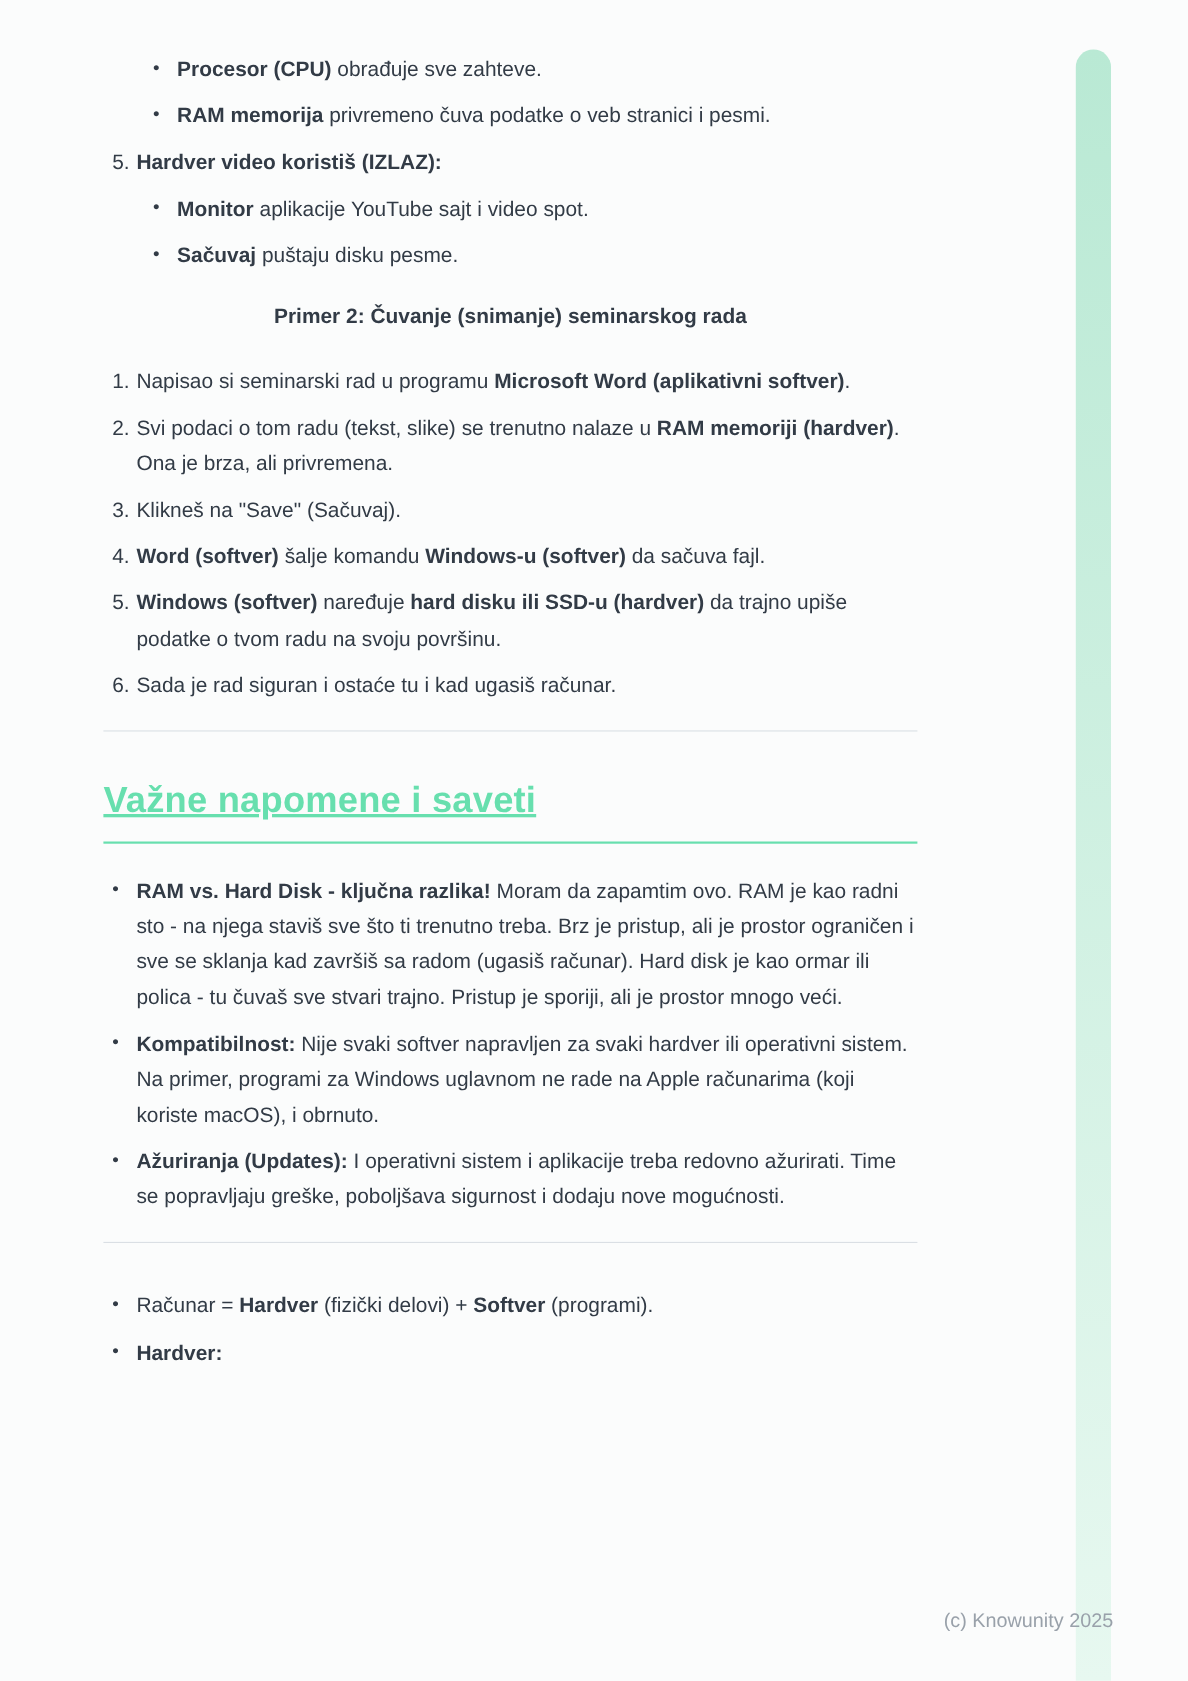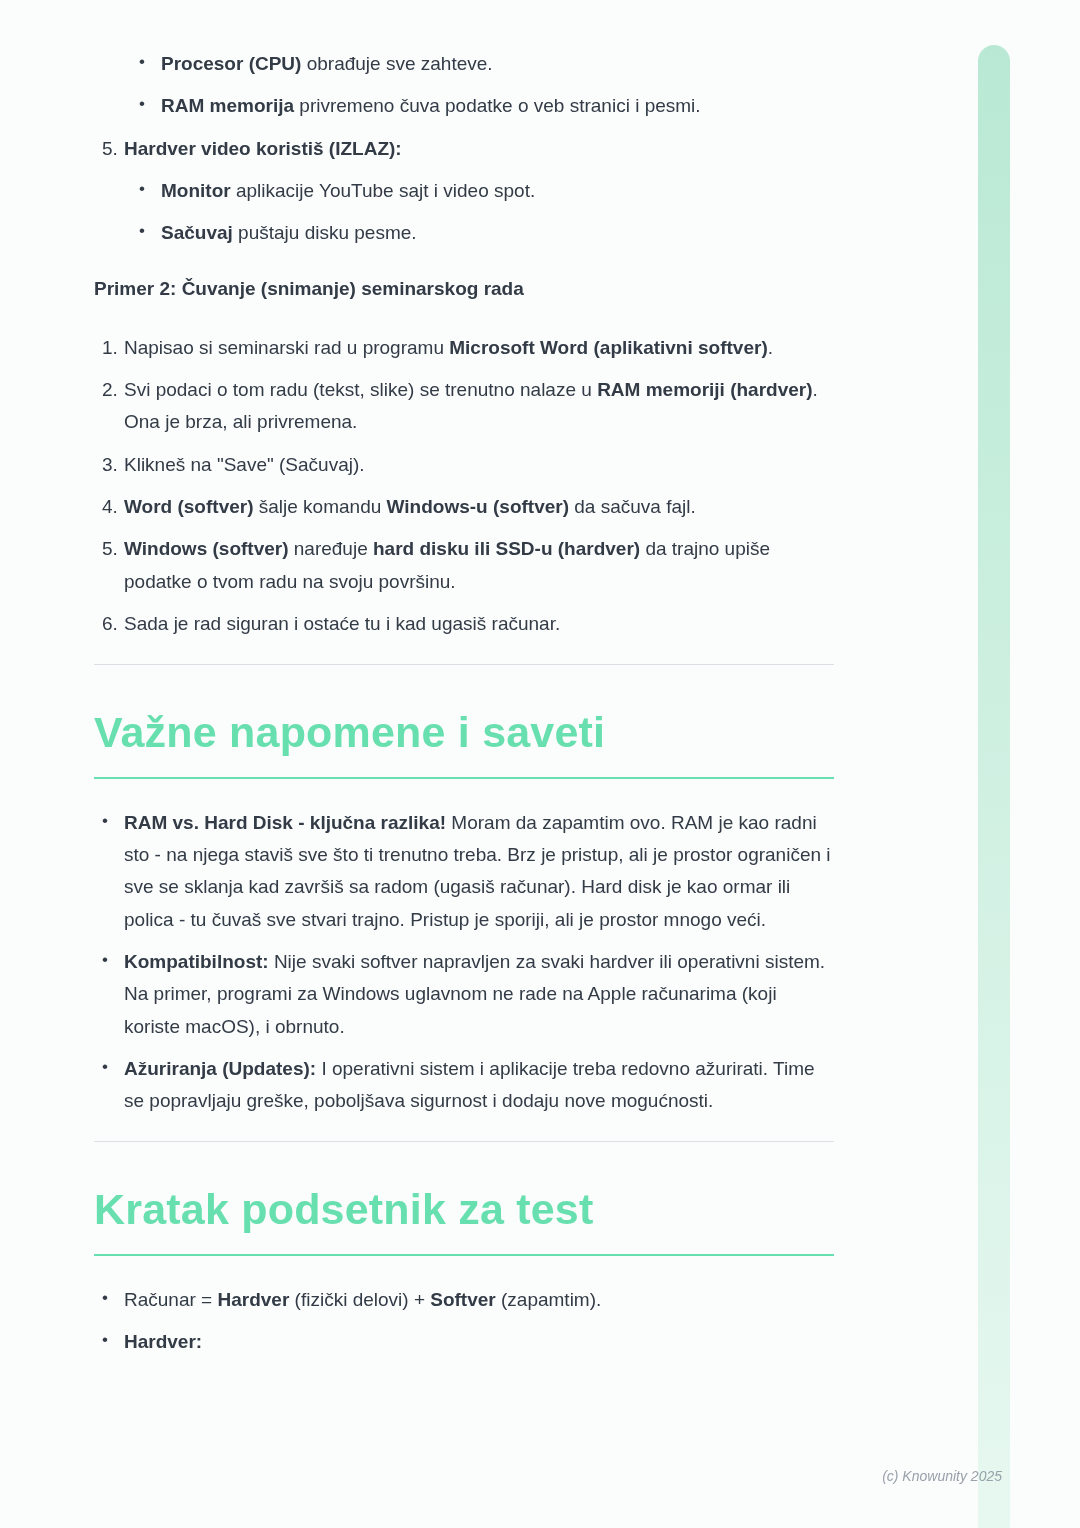--- a/index.html
+++ b/index.html
@@ -40,44 +40,44 @@
     z-index:1;
   }
   .b{font-weight:700;margin-top:12px;}
   .list{margin:0 0 24px 0;padding-left:8px;}
   .li{display:flex;margin-bottom:10px;}
   .li.ind{padding-left:37px;}
   .marker{flex:0 0 22px;}
   .marker.bullet{font-size:17px;}
   .litext{flex:1 1 auto;}
   .para{margin:4px 0 26px 0;}
-  .para.b{font-weight:700;}
+  .para.b{font-weight:700;text-align:center;}
   hr.divider{
     border:none;
     border-top:1px solid var(--divider);
     margin:10px 0 42px 0;
   }
   h2.heading{
     color:var(--accent);
-    font-size:43px;
+    font-size:33px;
     font-weight:800;
     letter-spacing:0.2px;
     line-height:1.2;
     padding-bottom:18px;
     border-bottom:2px solid var(--accent);
     margin:0 0 28px 0;
+    text-decoration:underline;
   }
   .footer{
     position:absolute;
-    right:78px;
+    right:68px;
     bottom:44px;
-    font-size:14px;
+    font-size:18px;
     color:var(--muted);
     z-index:2;
-    font-style:italic;
   }
 </style>
 </head>
 <body>
 
 <div class="edge-bar"></div>
 
 <main class="content">
     <div class="list">
       <div class="li ind">
@@ -138,25 +138,24 @@
       <div class="li">
         <span class="marker bullet">•</span>
         <span class="litext"><span class="b">Kompatibilnost:</span><span> Nije svaki softver napravljen za svaki hardver ili operativni sistem. Na primer, programi za Windows uglavnom ne rade na Apple računarima (koji koriste macOS), i obrnuto.</span></span>
       </div>
       <div class="li">
         <span class="marker bullet">•</span>
         <span class="litext"><span class="b">Ažuriranja (Updates):</span><span> I operativni sistem i aplikacije treba redovno ažurirati. Time se popravljaju greške, poboljšava sigurnost i dodaju nove mogućnosti.</span></span>
       </div>
     </div>
     <hr class="divider">
-    <h2 class="heading">Kratak podsetnik za test</h2>
     <div class="list">
       <div class="li">
         <span class="marker bullet">•</span>
-        <span class="litext"><span>Računar = </span><span class="b">Hardver</span><span> (fizički delovi) + </span><span class="b">Softver</span><span> (zapamtim).</span></span>
+        <span class="litext"><span>Računar = </span><span class="b">Hardver</span><span> (fizički delovi) + </span><span class="b">Softver</span><span> (programi).</span></span>
       </div>
       <div class="li">
         <span class="marker bullet">•</span>
         <span class="litext"><span class="b">Hardver:</span></span>
       </div>
     </div>
   </main>
 
 <div class="footer">(c) Knowunity 2025</div>
 

